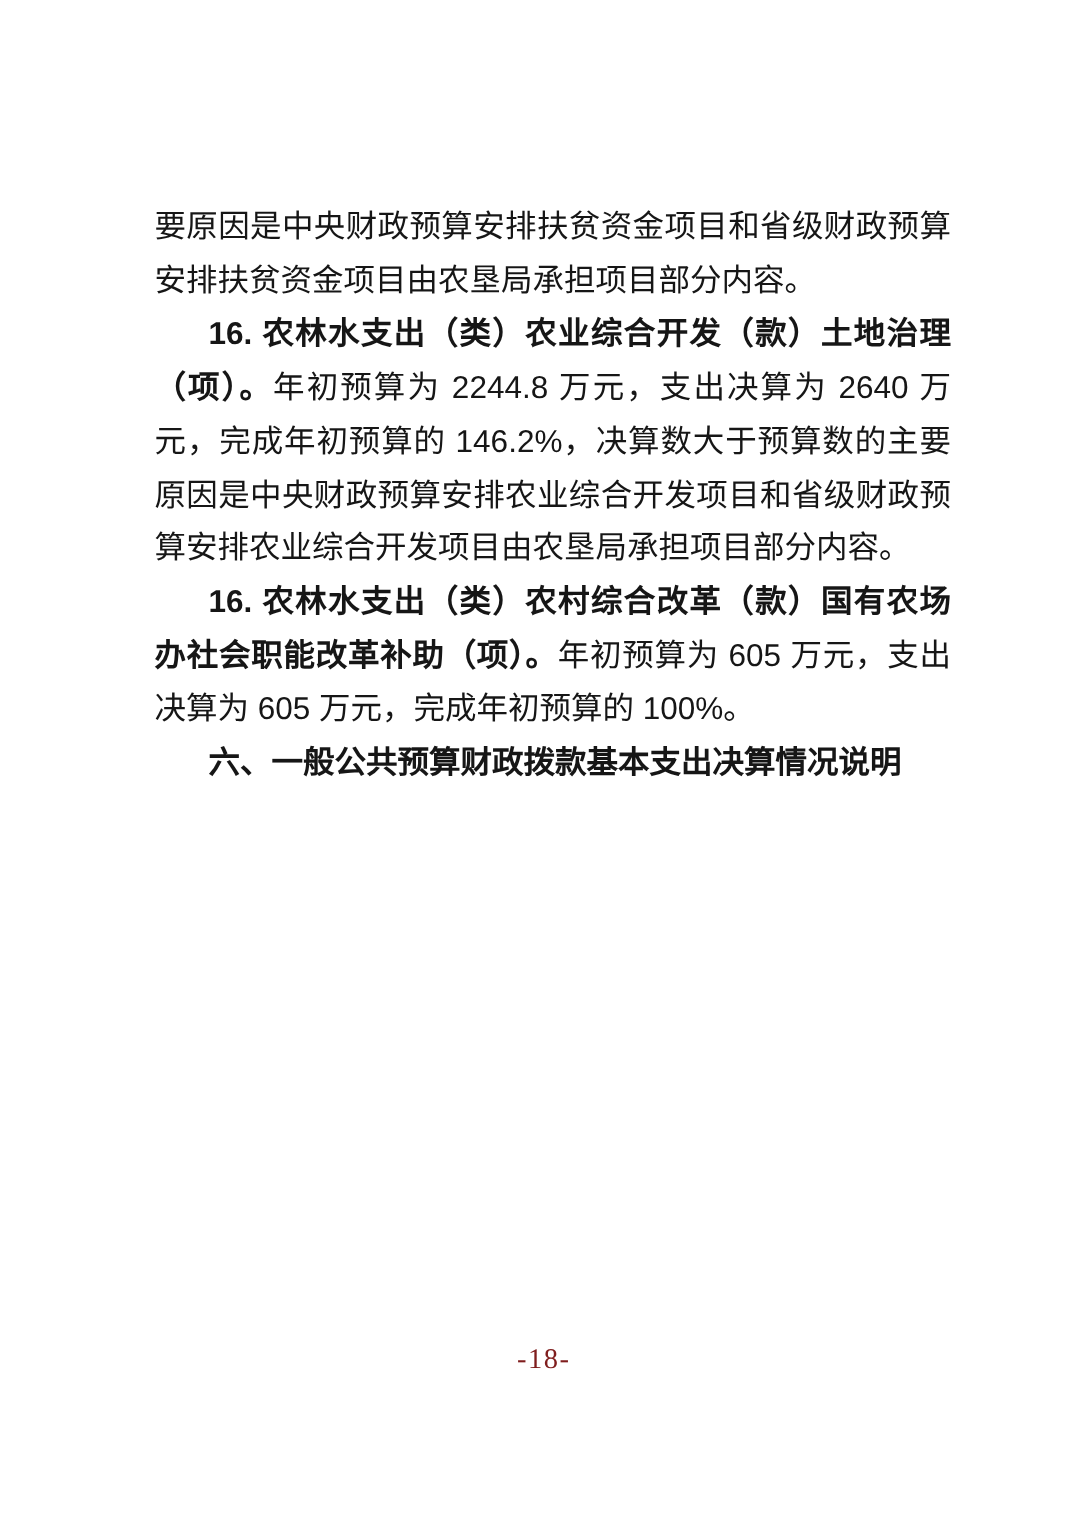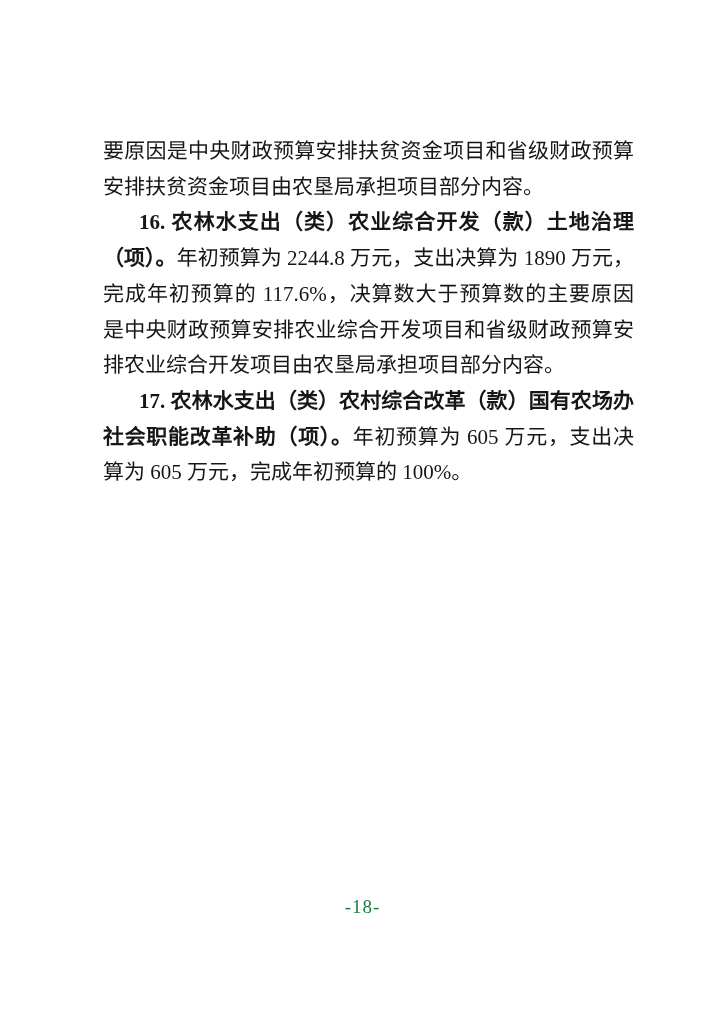--- a/index.html
+++ b/index.html
@@ -22,21 +22,21 @@
     top: 134px;
     width: 531px;
   }
   .para {
     margin: 0;
     font-size: 21px;
     line-height: 35.7px;
     text-align: justify;
     text-justify: inter-ideograph;
     word-break: break-all;
-    font-family: Liberation Serif, serif;
+    font-family: Liberation Sans, sans-serif;
   }
   .indent {
     text-indent: 36px;
   }
   .run-normal {
     font-weight: 400;
   }
   .run-bold {
     font-weight: 700;
   }
@@ -46,36 +46,37 @@
     text-align: left;
   }
   .page-footer {
     position: absolute;
     left: 0;
     top: 896px;
     width: 725px;
     text-align: center;
     font-size: 19px;
     letter-spacing: 1px;
-    color: #15803d;
+    color: #7f1d1d;
     font-family: "Liberation Serif", "DejaVu Serif", serif;
   }
 </style>
 </head>
 <body>
 
 <div class="page">
   <div class="text-block">
 
     <p class="para"><span class="run-normal">要原因是中央财政预算安排扶贫资金项目和省级财政预算安排扶贫资金项目由农垦局承担项目部分内容。</span></p>
 
-    <p class="para indent"><span class="run-bold">16. 农林水支出（类）农业综合开发（款）土地治理（项）。</span><span class="run-normal">年初预算为 2244.8 万元，支出决算为 1890 万元，完成年初预算的 117.6%，决算数大于预算数的主要原因是中央财政预算安排农业综合开发项目和省级财政预算安排农业综合开发项目由农垦局承担项目部分内容。</span></p>
+    <p class="para indent"><span class="run-bold">16. 农林水支出（类）农业综合开发（款）土地治理（项）。</span><span class="run-normal">年初预算为 2244.8 万元，支出决算为 2640 万元，完成年初预算的 146.2%，决算数大于预算数的主要原因是中央财政预算安排农业综合开发项目和省级财政预算安排农业综合开发项目由农垦局承担项目部分内容。</span></p>
 
-    <p class="para indent"><span class="run-bold">17. 农林水支出（类）农村综合改革（款）国有农场办社会职能改革补助（项）。</span><span class="run-normal">年初预算为 605 万元，支出决算为 605 万元，完成年初预算的 100%。</span></p>
+    <p class="para indent"><span class="run-bold">16. 农林水支出（类）农村综合改革（款）国有农场办社会职能改革补助（项）。</span><span class="run-normal">年初预算为 605 万元，支出决算为 605 万元，完成年初预算的 100%。</span></p>
 
 
 
+    <p class="para indent section-heading"><span>六、一般公共预算财政拨款基本支出决算情况说明</span></p>
 
 
   </div>
 
   <div class="page-footer">-18-</div>
 </div>
 
 </body></html>

